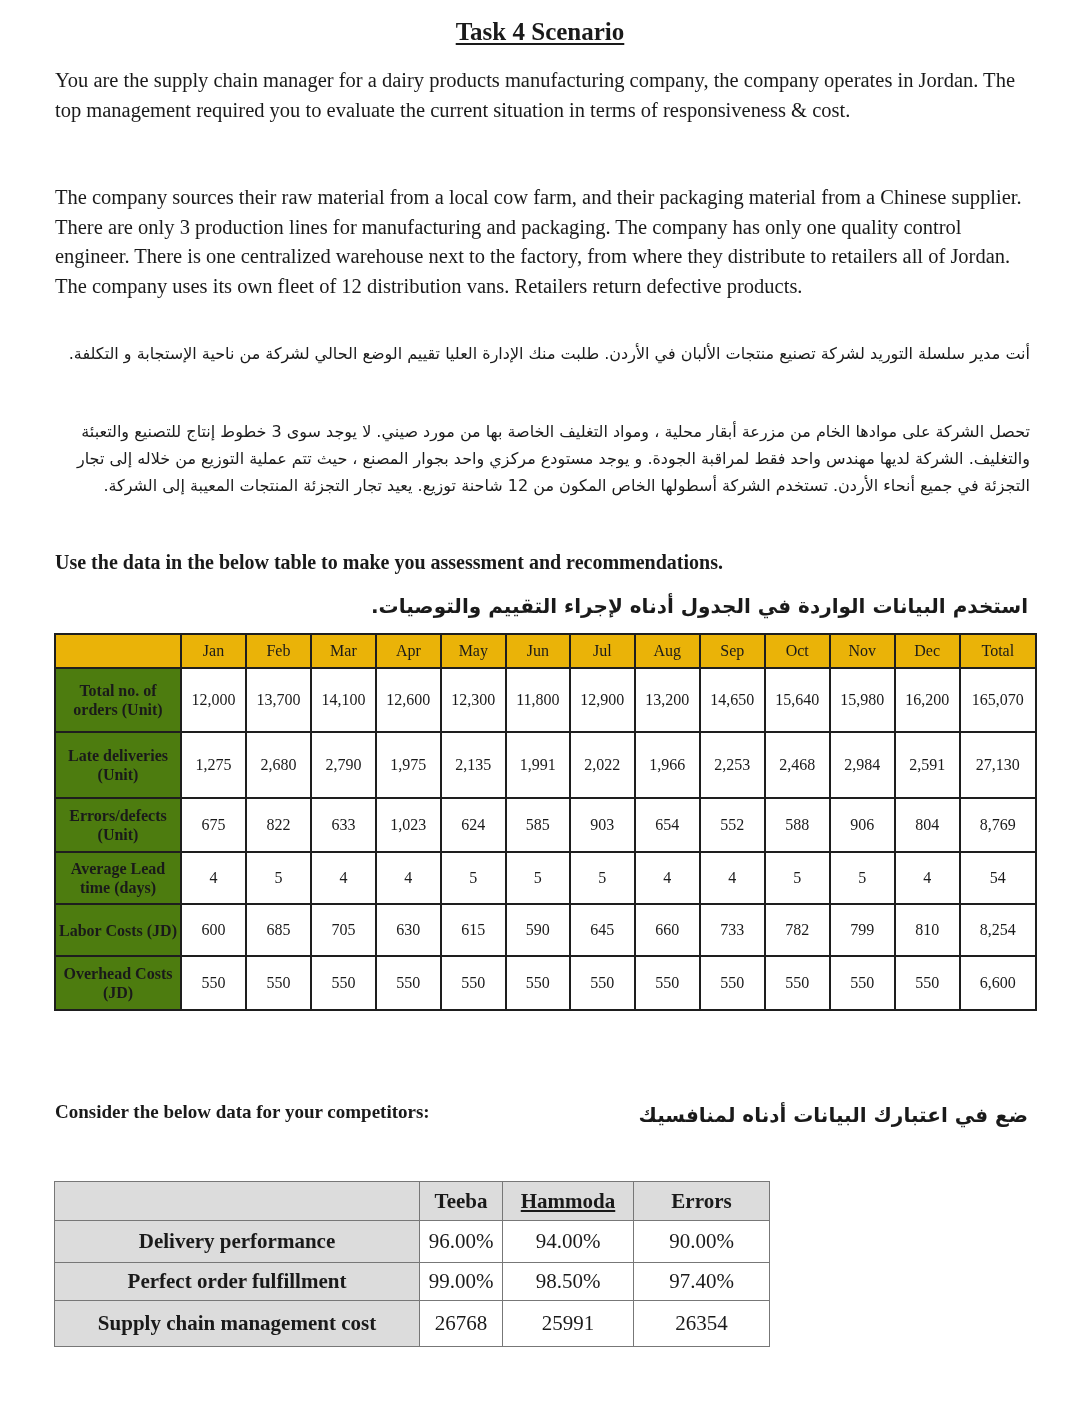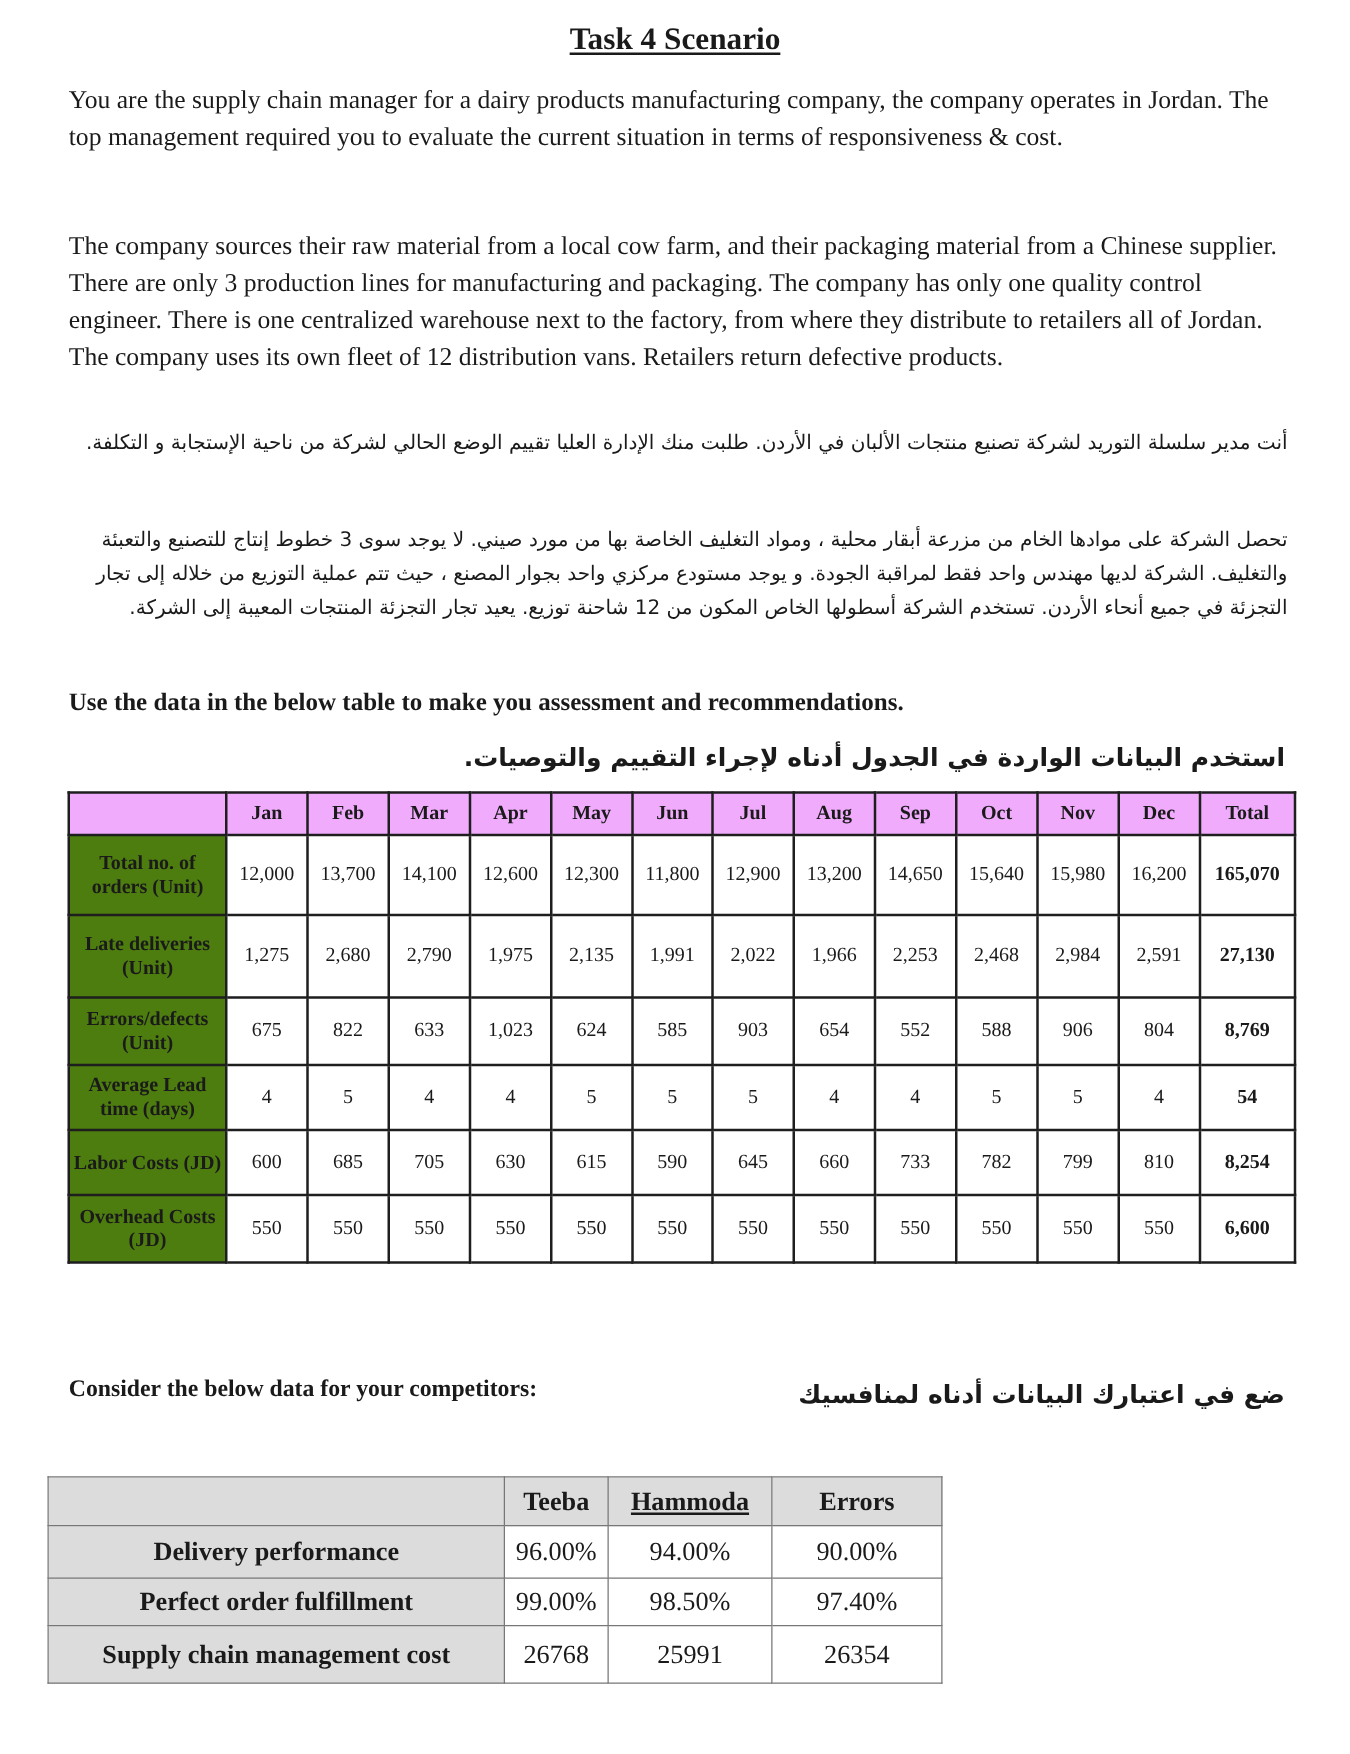--- a/index.html
+++ b/index.html
@@ -10,24 +10,24 @@
   .title span { text-decoration: underline; text-underline-offset: 3px; }
   .para { position: absolute; left: 55px; width: 970px; font-size: 20.5px; line-height: 29.5px; }
   .ar { position: absolute; left: 55px; width: 975px; direction: rtl; text-align: right;
         font-family: "DejaVu Sans", sans-serif; font-size: 16px; line-height: 27px; }
   .bold-line { position: absolute; left: 55px; font-size: 20px; font-weight: bold; }
   .ar-bold { position: absolute; direction: rtl; text-align: right;
              font-family: "DejaVu Sans", sans-serif; font-size: 20px; font-weight: bold; }
   table { border-collapse: collapse; position: absolute; }
   .main { left: 54px; top: 633px; width: 983px; font-size: 16px; }
   .main td, .main th { border: 2px solid #1e1e1e; text-align: center; padding: 0; }
-  .main th { background: #f0abfc; font-weight: bold; height: 32px; }
+  .main th { background: #eab308; font-weight: normal; height: 32px; }
   .main td.rh { background: #4d7c0f; font-weight: bold; width: 124px; line-height: 19px; }
-  .main td.tot { font-weight: bold; margin-left: 24px; }
-  .comp { left: 38px; top: 1181px; width: 716px; font-size: 21px; }
+  .main td.tot { font-weight: normal; margin-left: 24px; }
+  .comp { left: 54px; top: 1181px; width: 716px; font-size: 21px; }
   .comp td, .comp th { border: 1.5px solid #777; text-align: center; padding: 0; }
   .comp th { background: #dcdcdc; font-weight: bold; height: 38px; }
   .comp td.rh { background: #dcdcdc; font-weight: bold; width: 364px; }
 </style>
 </head>
 <body>
 
 <div class="title"><span>Task 4 Scenario</span></div>
 
 <p class="para" style="top:66px;margin:0;">You are the supply chain manager for a dairy products manufacturing company, the company operates in Jordan. The top management required you to evaluate the current situation in terms of responsiveness &amp; cost.</p>

